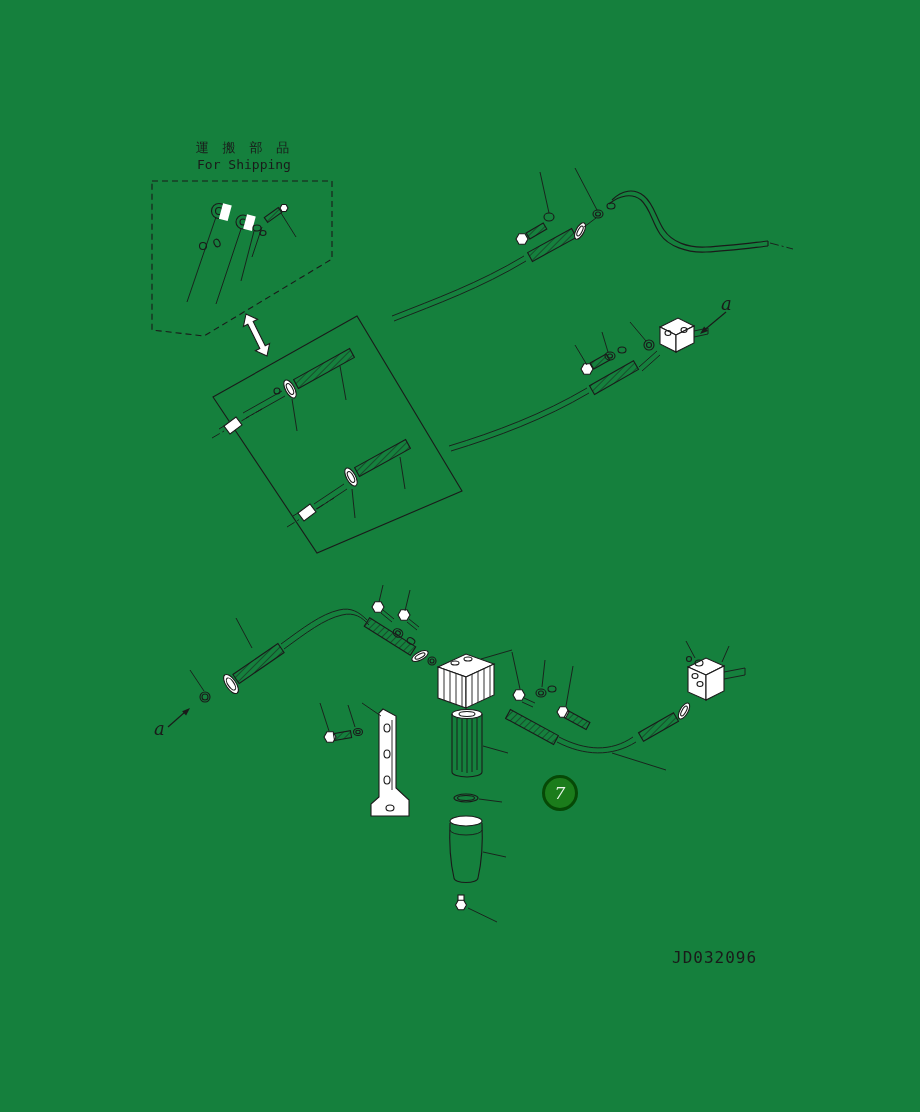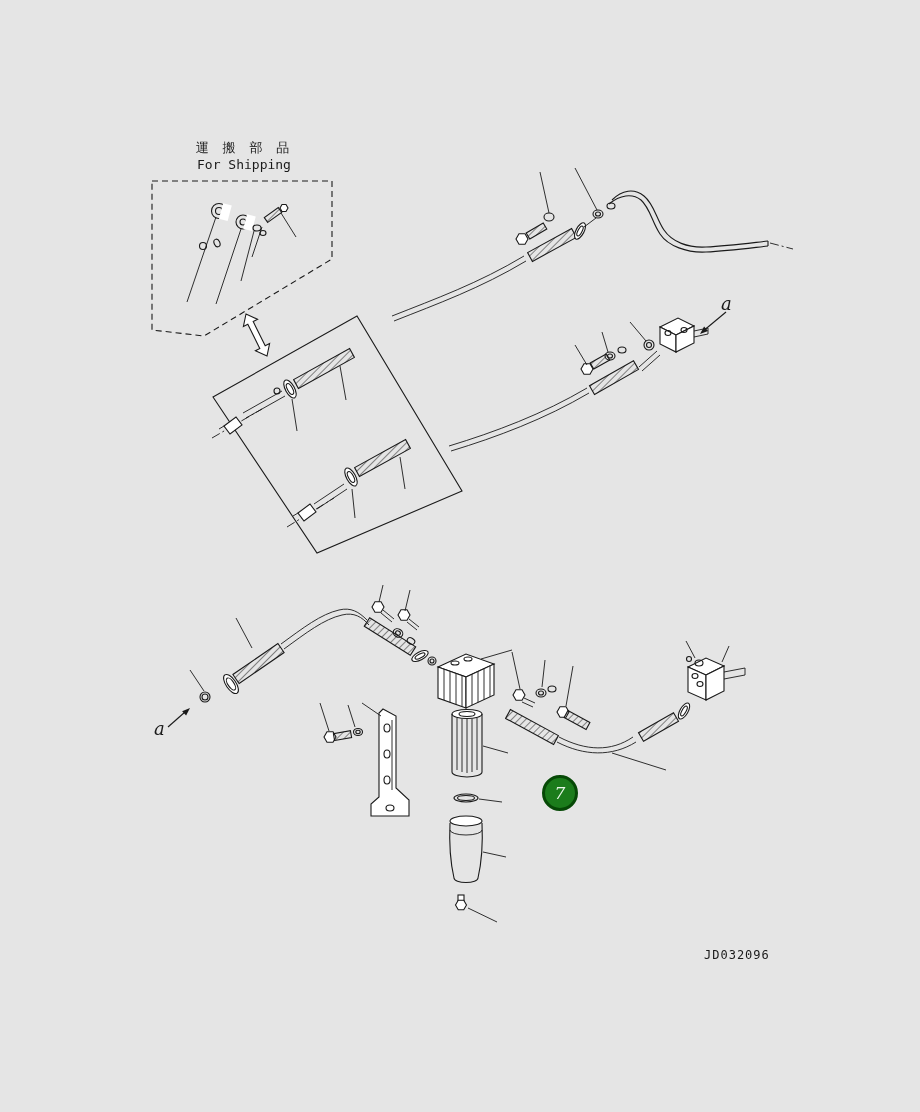--- a/index.html
+++ b/index.html
@@ -1,37 +1,37 @@
 <!DOCTYPE html>
 <html><head>
 <meta charset="utf-8">
 <style>
   html,body{margin:0;padding:0;background:#ffffff;}
-  .page{position:relative;width:920px;height:1112px;background:#e5e5e5;overflow:hidden;
+  .page{position:relative;width:920px;height:1112px;background:#15803d;overflow:hidden;
         font-family:"DejaVu Sans Mono", monospace;color:#1a1a1a;}
   .diagram-svg{position:absolute;left:0;top:0;}
   .ln{fill:none;stroke:#1a1a1a;stroke-width:1.1;}
   .thin{fill:none;stroke:#1a1a1a;stroke-width:0.9;}
   .fw{fill:#ffffff;stroke:#1a1a1a;stroke-width:1.1;}
   .hat{fill:url(#hatch);stroke:#1a1a1a;stroke-width:1.1;}
   .dd{fill:none;stroke:#1a1a1a;stroke-width:0.9;stroke-dasharray:9 3 2 3;}
   .dash{fill:none;stroke:#1a1a1a;stroke-width:1.1;stroke-dasharray:6 4;}
   .solidfill{fill:#1a1a1a;stroke:none;}
   .mask{fill:#ffffff;stroke:none;}
   .overlay{position:absolute;white-space:nowrap;}
   .lbl-shipping{left:184px;top:139px;width:120px;text-align:center;font-size:13px;line-height:17px;}
   .lbl-shipping .jp{letter-spacing:3px;}
   .ref-a{font-family:"DejaVu Serif", serif;font-style:italic;font-size:18px;}
   .ref-a-top{left:721px;top:293px;}
   .ref-a-bottom{left:154px;top:718px;}
   .badge{left:542px;top:775px;width:36px;height:36px;box-sizing:border-box;
          border-radius:50%;background:#1b7c1b;border:3px solid #064906;
          display:flex;align-items:center;justify-content:center;
          color:#eaf7ea;font-family:"DejaVu Serif", serif;font-style:italic;font-size:17px;}
-  .drawing-no{left:704px;top:948px;font-size:12px;letter-spacing:1px;}
+  .drawing-no{left:672px;top:948px;font-size:16px;letter-spacing:1px;}
 </style>
 </head>
 <body>
 
 <div class="page">
 
 <svg class="diagram-svg" width="920" height="1112" viewBox="0 0 920 1112">
   <defs>
     <pattern id="hatch" width="5" height="5" patternUnits="userSpaceOnUse" patternTransform="rotate(45)">
       <line x1="0" y1="0" x2="0" y2="5" stroke="#1a1a1a" stroke-width="1"></line>

